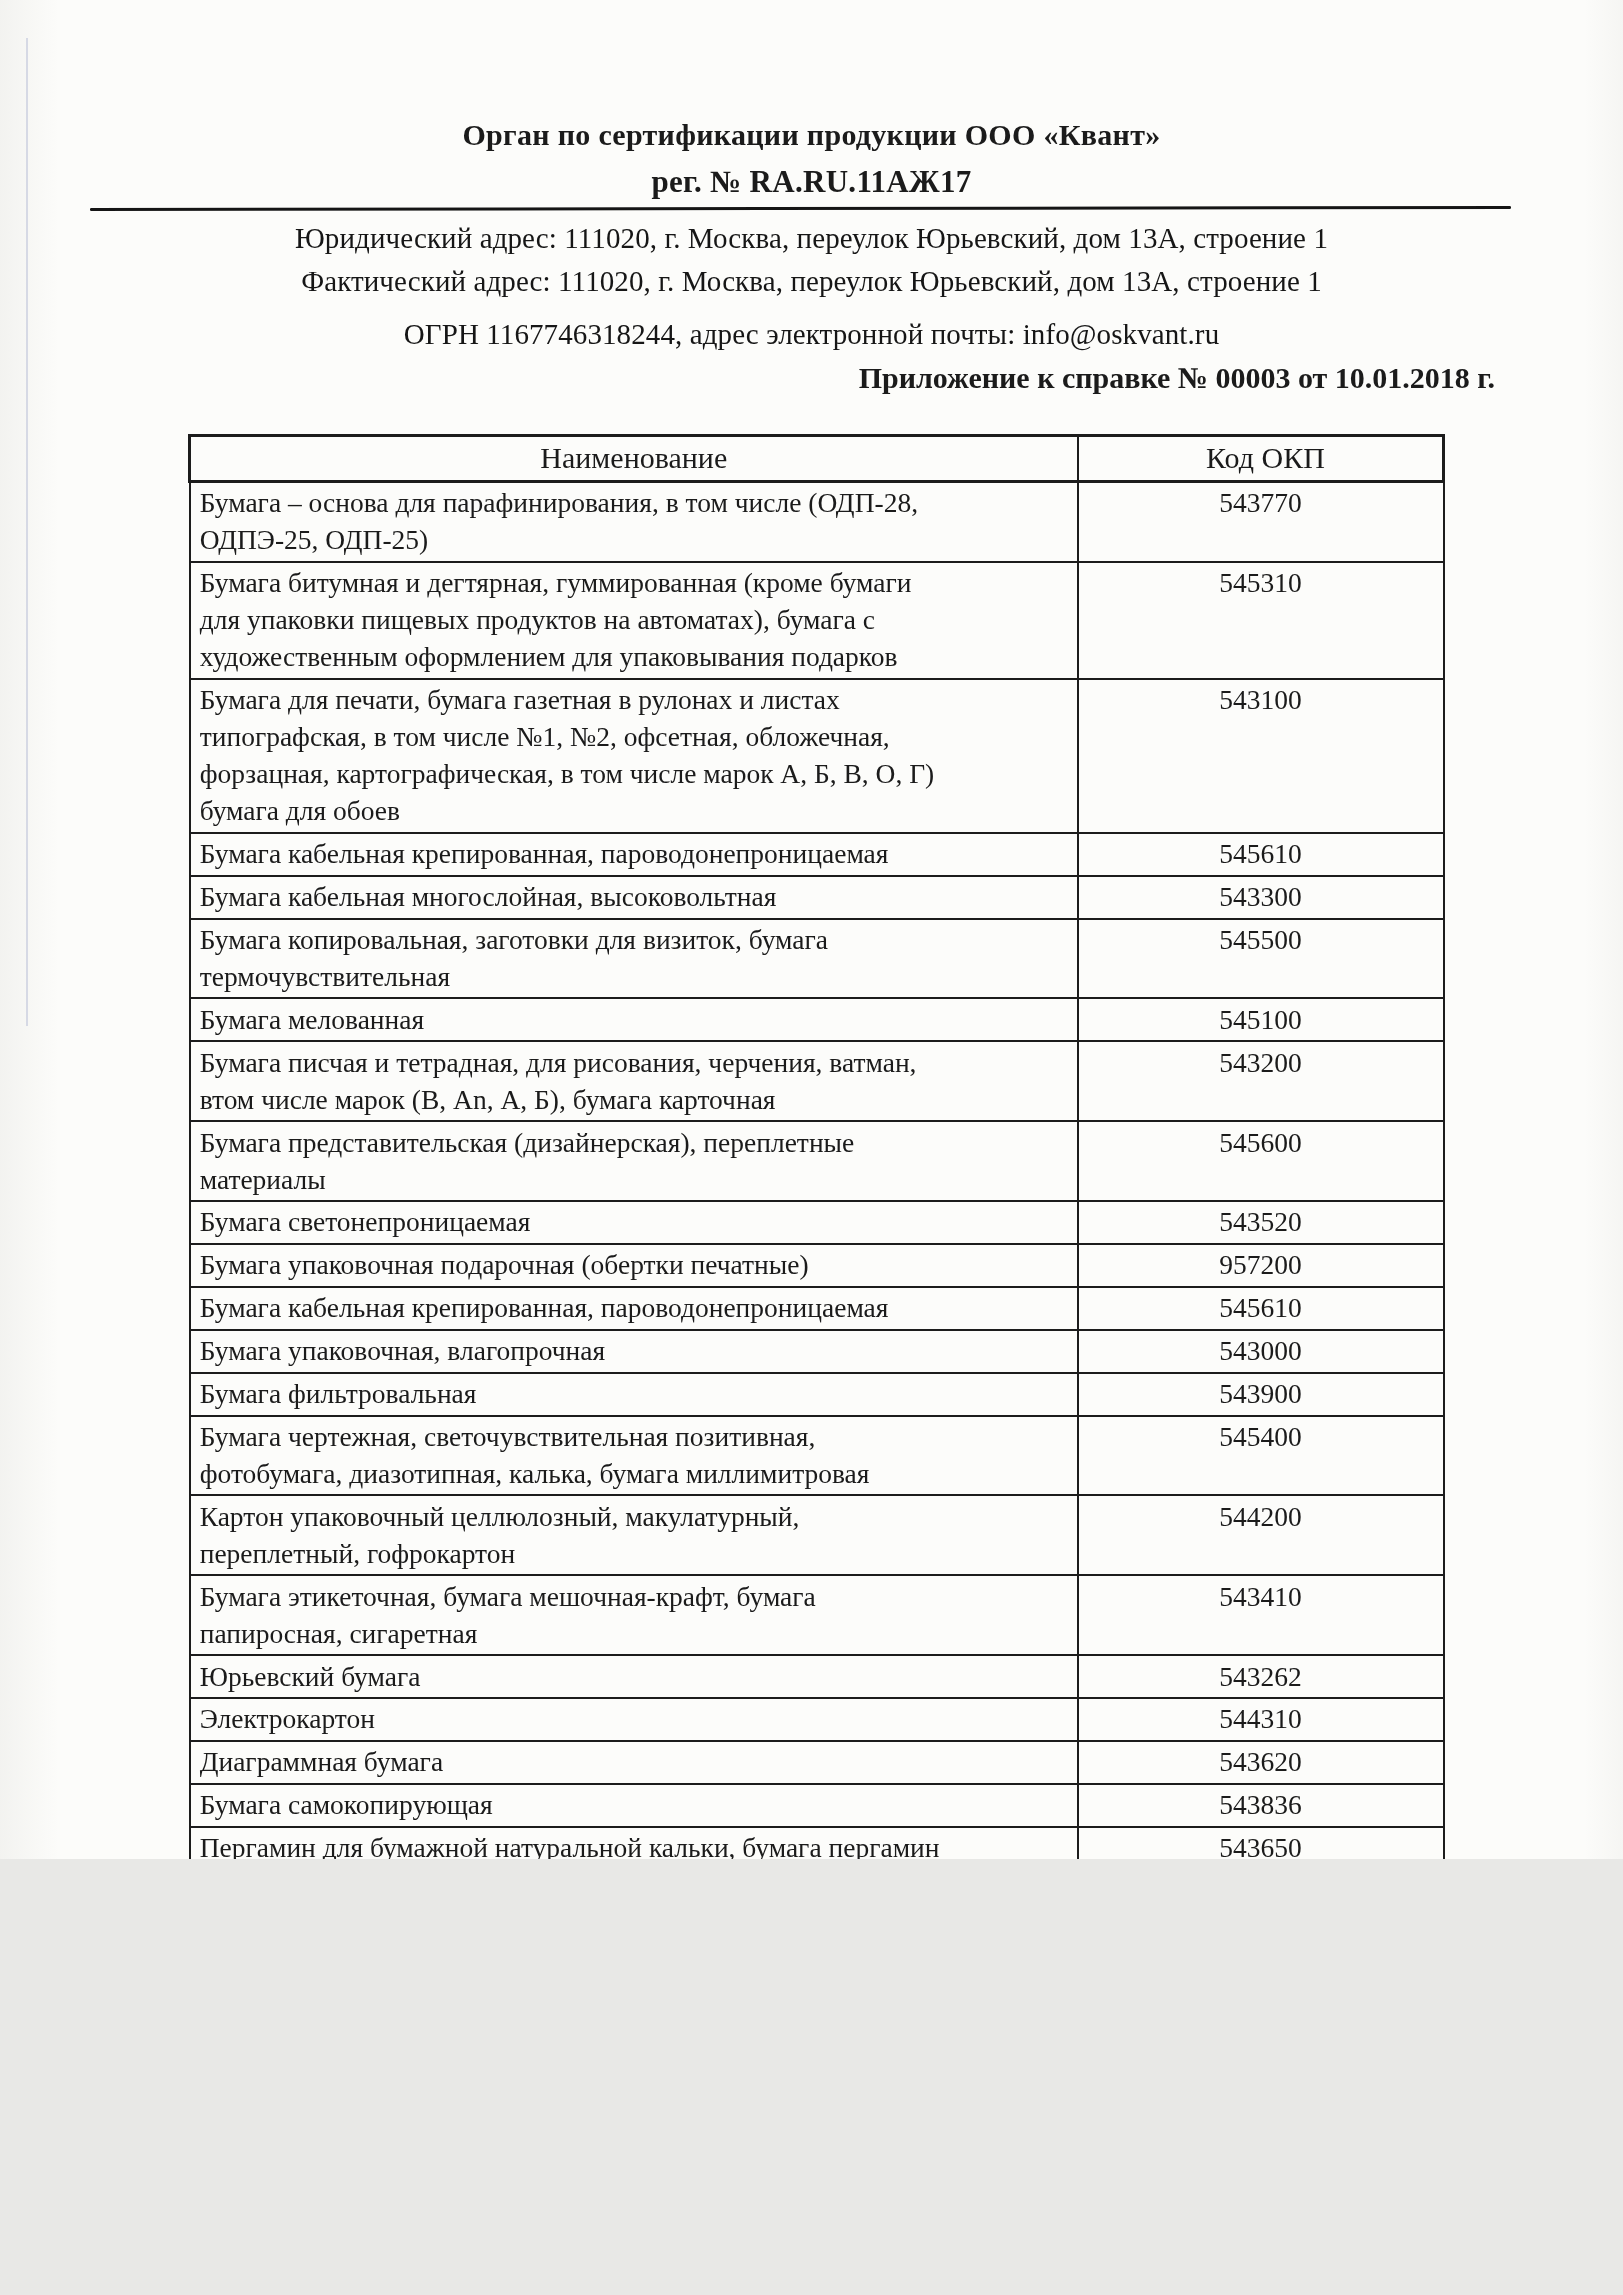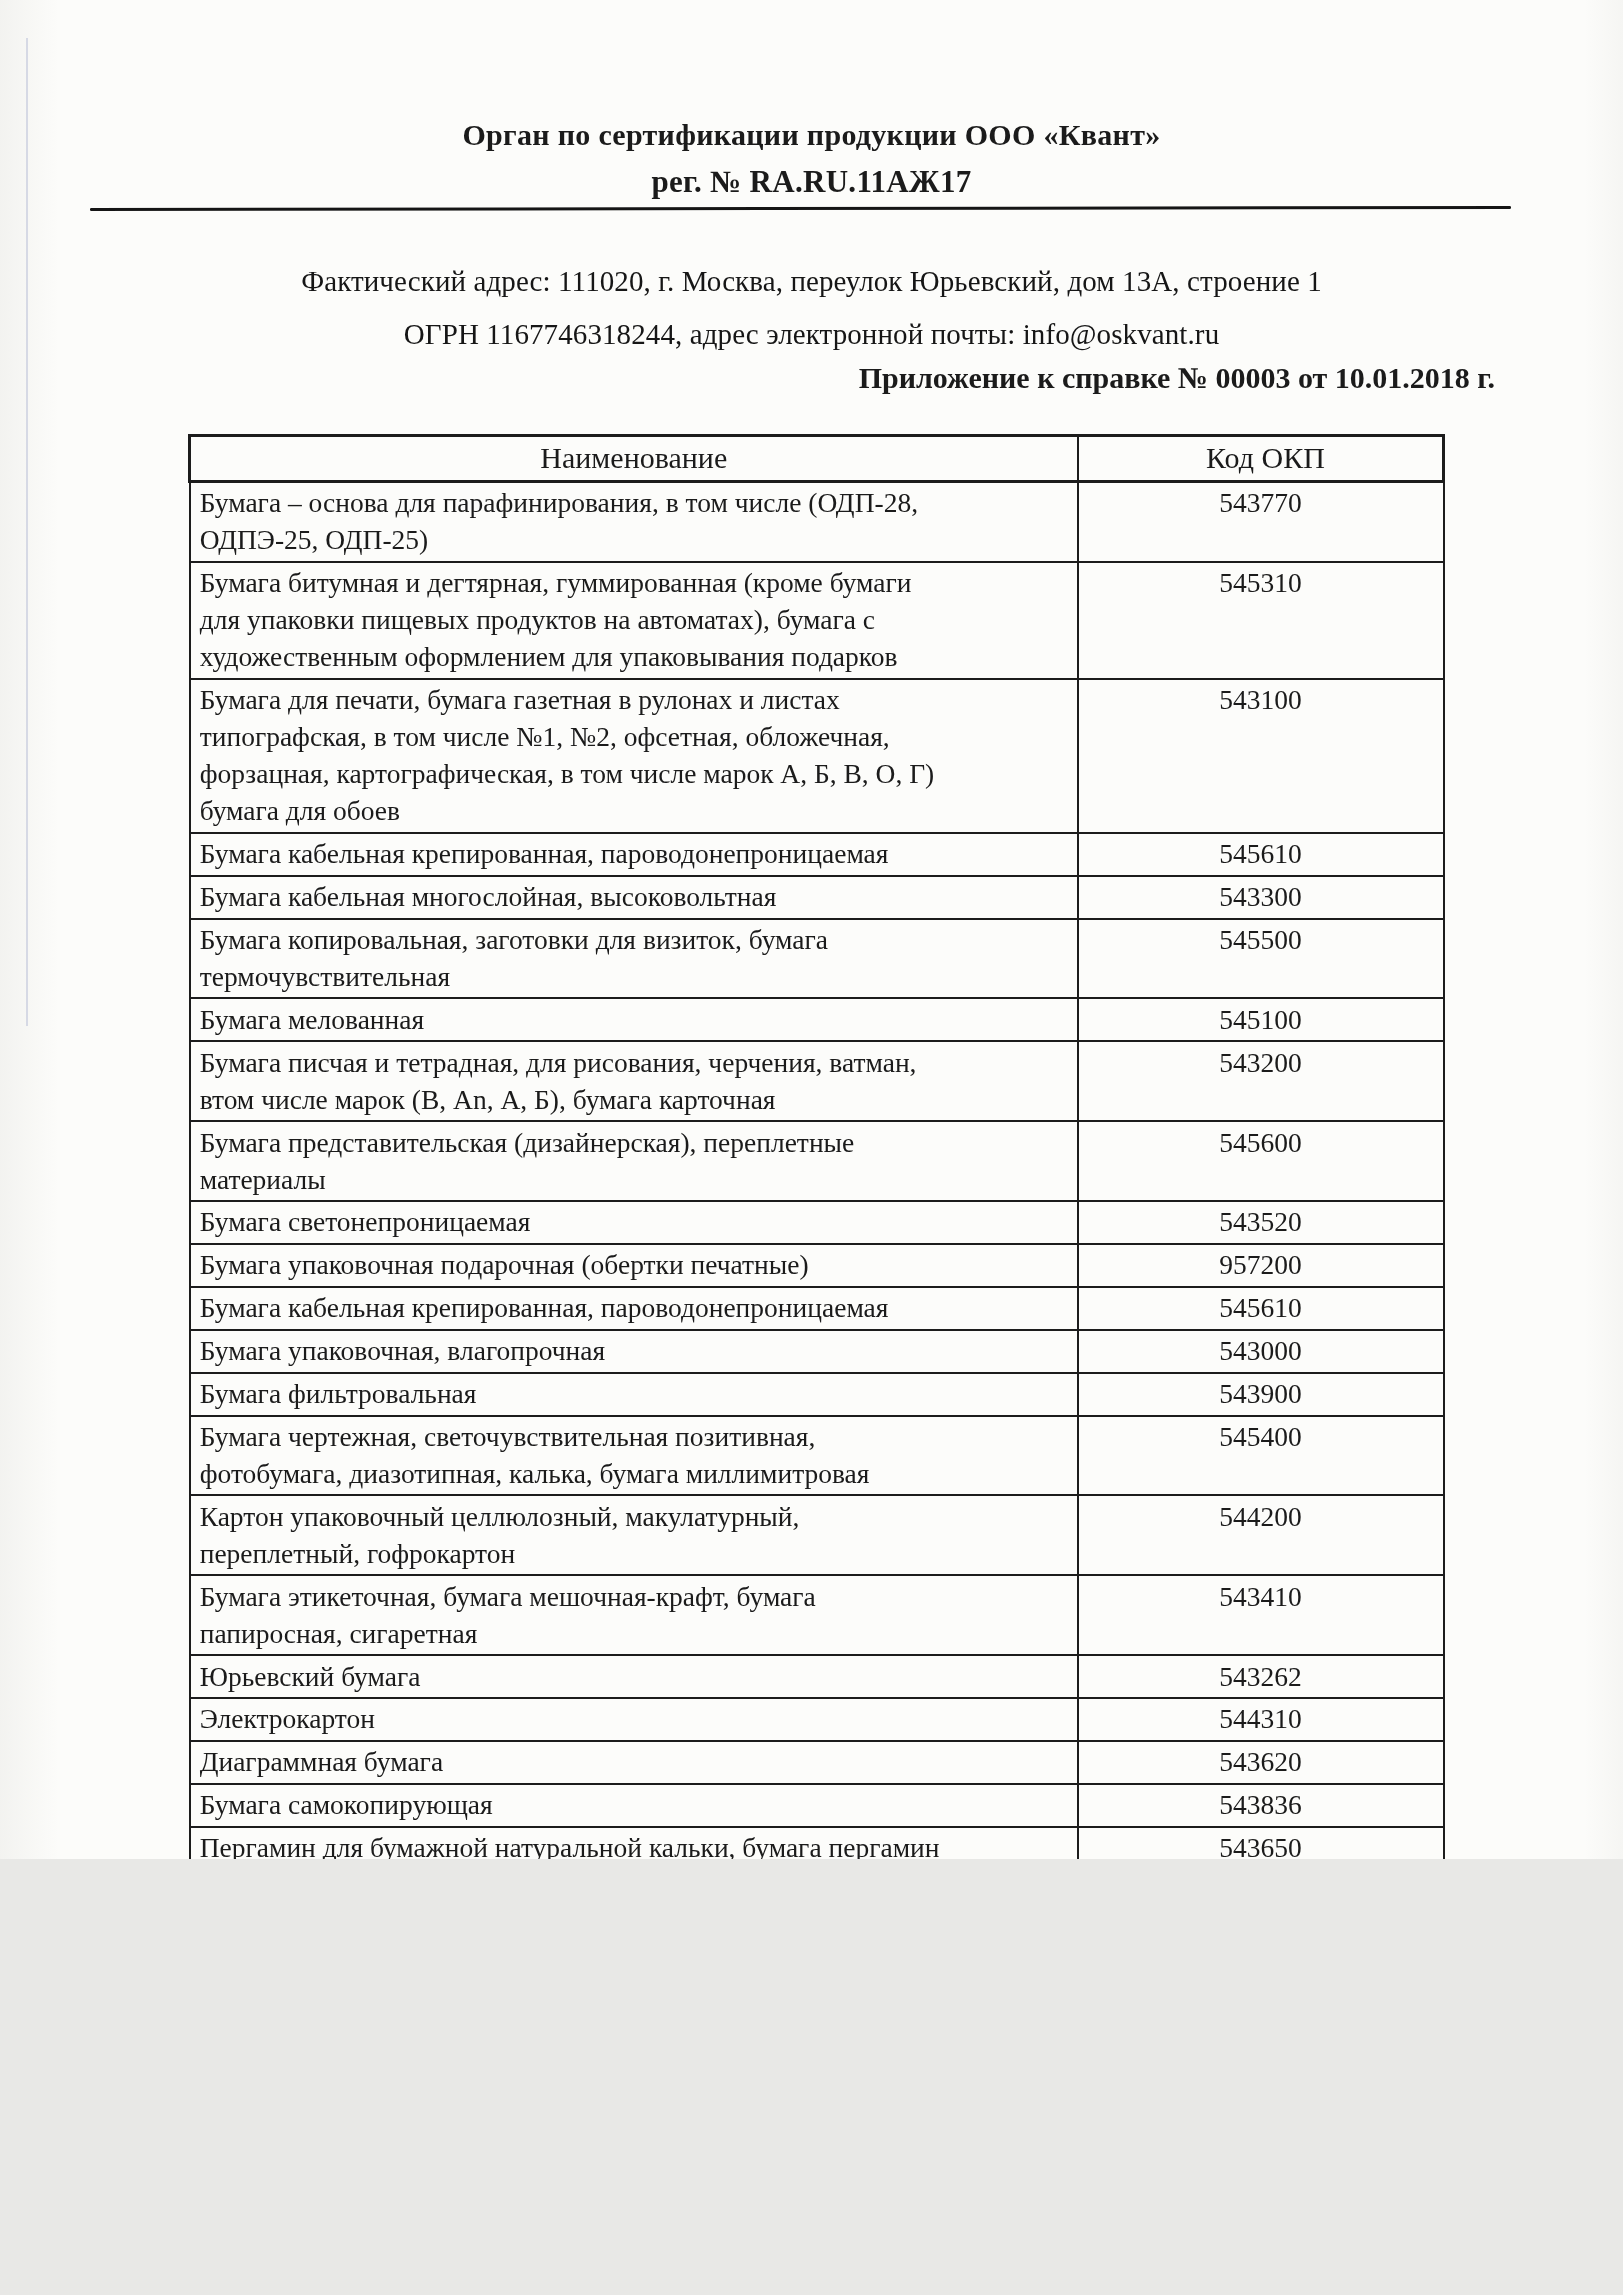--- a/index.html
+++ b/index.html
@@ -59,20 +59,21 @@
 </head>
 <body>
 
 <div class="page">
 
   <div class="abs edge-line-left"></div>
 
   <div class="abs centered org-title">Орган по сертификации продукции ООО «Квант»</div>
   <div class="abs centered reg-line">рег. № RA.RU.11АЖ17</div>
   <div class="abs rule"></div>
+  <div class="abs centered addr addr1">Юридический адрес: 111020, г. Москва, переулок Юрьевский, дом 13А, строение 1</div>
   <div class="abs centered addr addr2">Фактический адрес: 111020, г. Москва, переулок Юрьевский, дом 13А, строение 1</div>
   <div class="abs centered addr addr3">ОГРН 1167746318244, адрес электронной почты: info@oskvant.ru</div>
   <div class="abs annex">Приложение к справке № 00003 от 10.01.2018 г.</div>
 
   <table class="okp">
     <colgroup>
         <col class="c-name">
         <col class="c-code">
       </colgroup>
     <thead>

